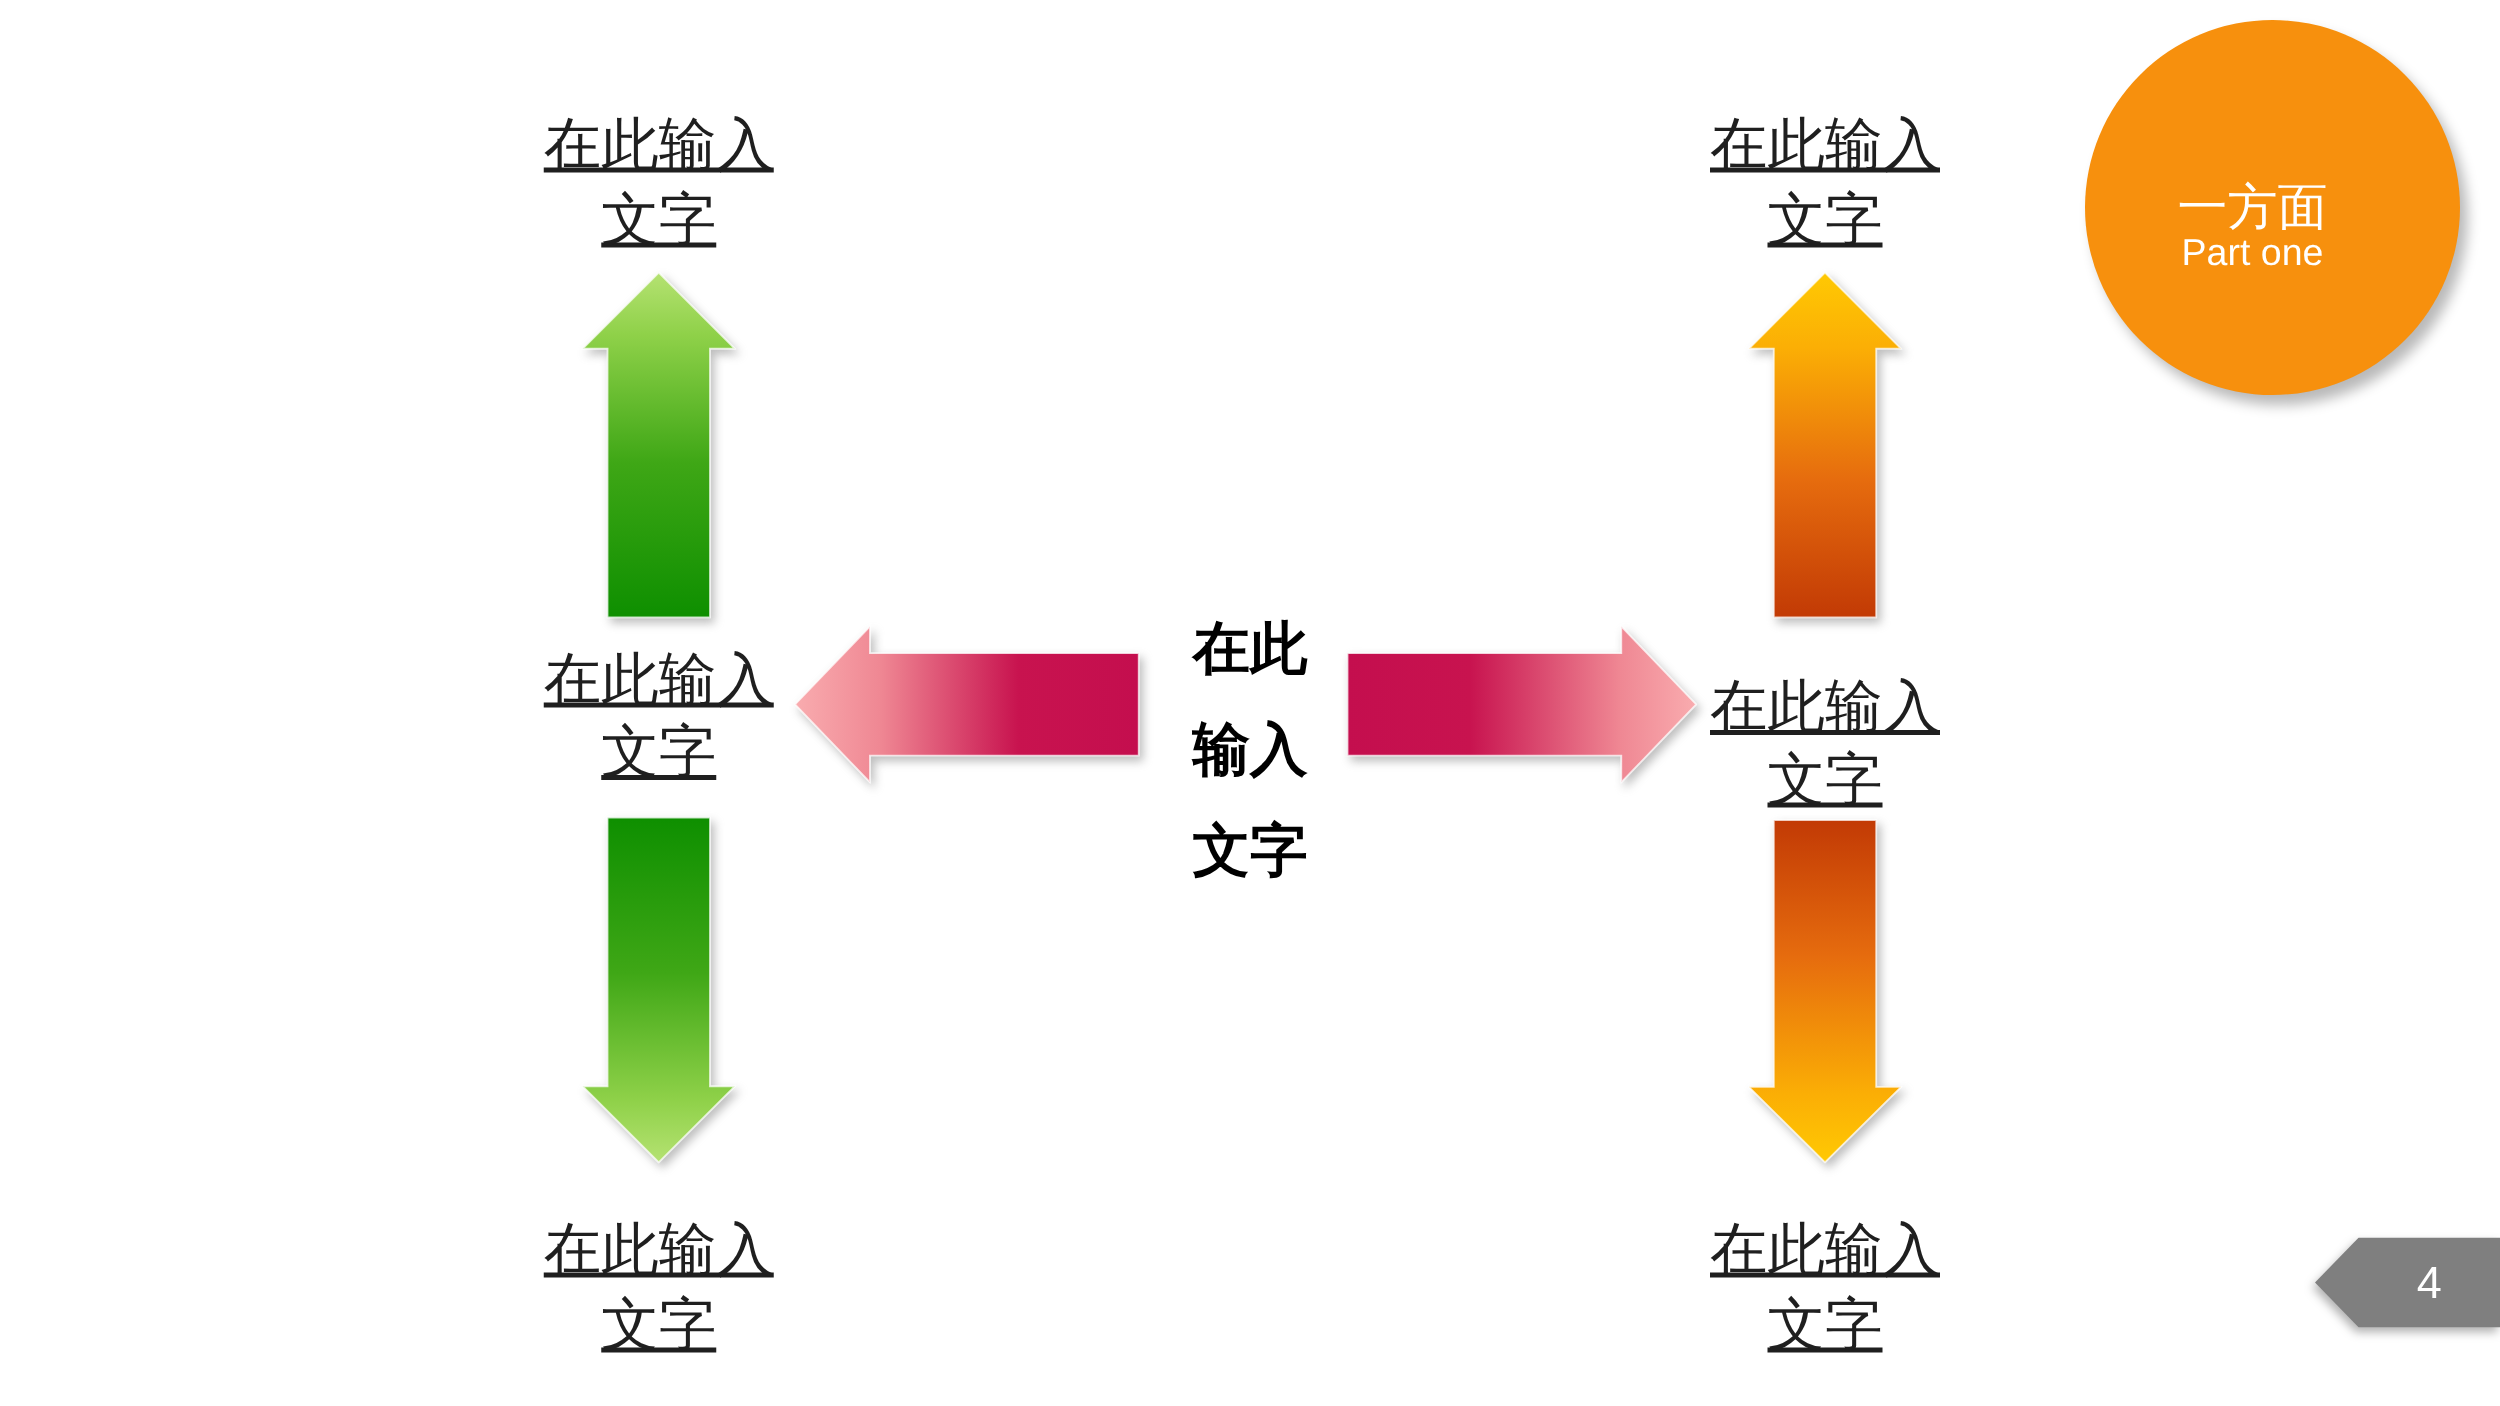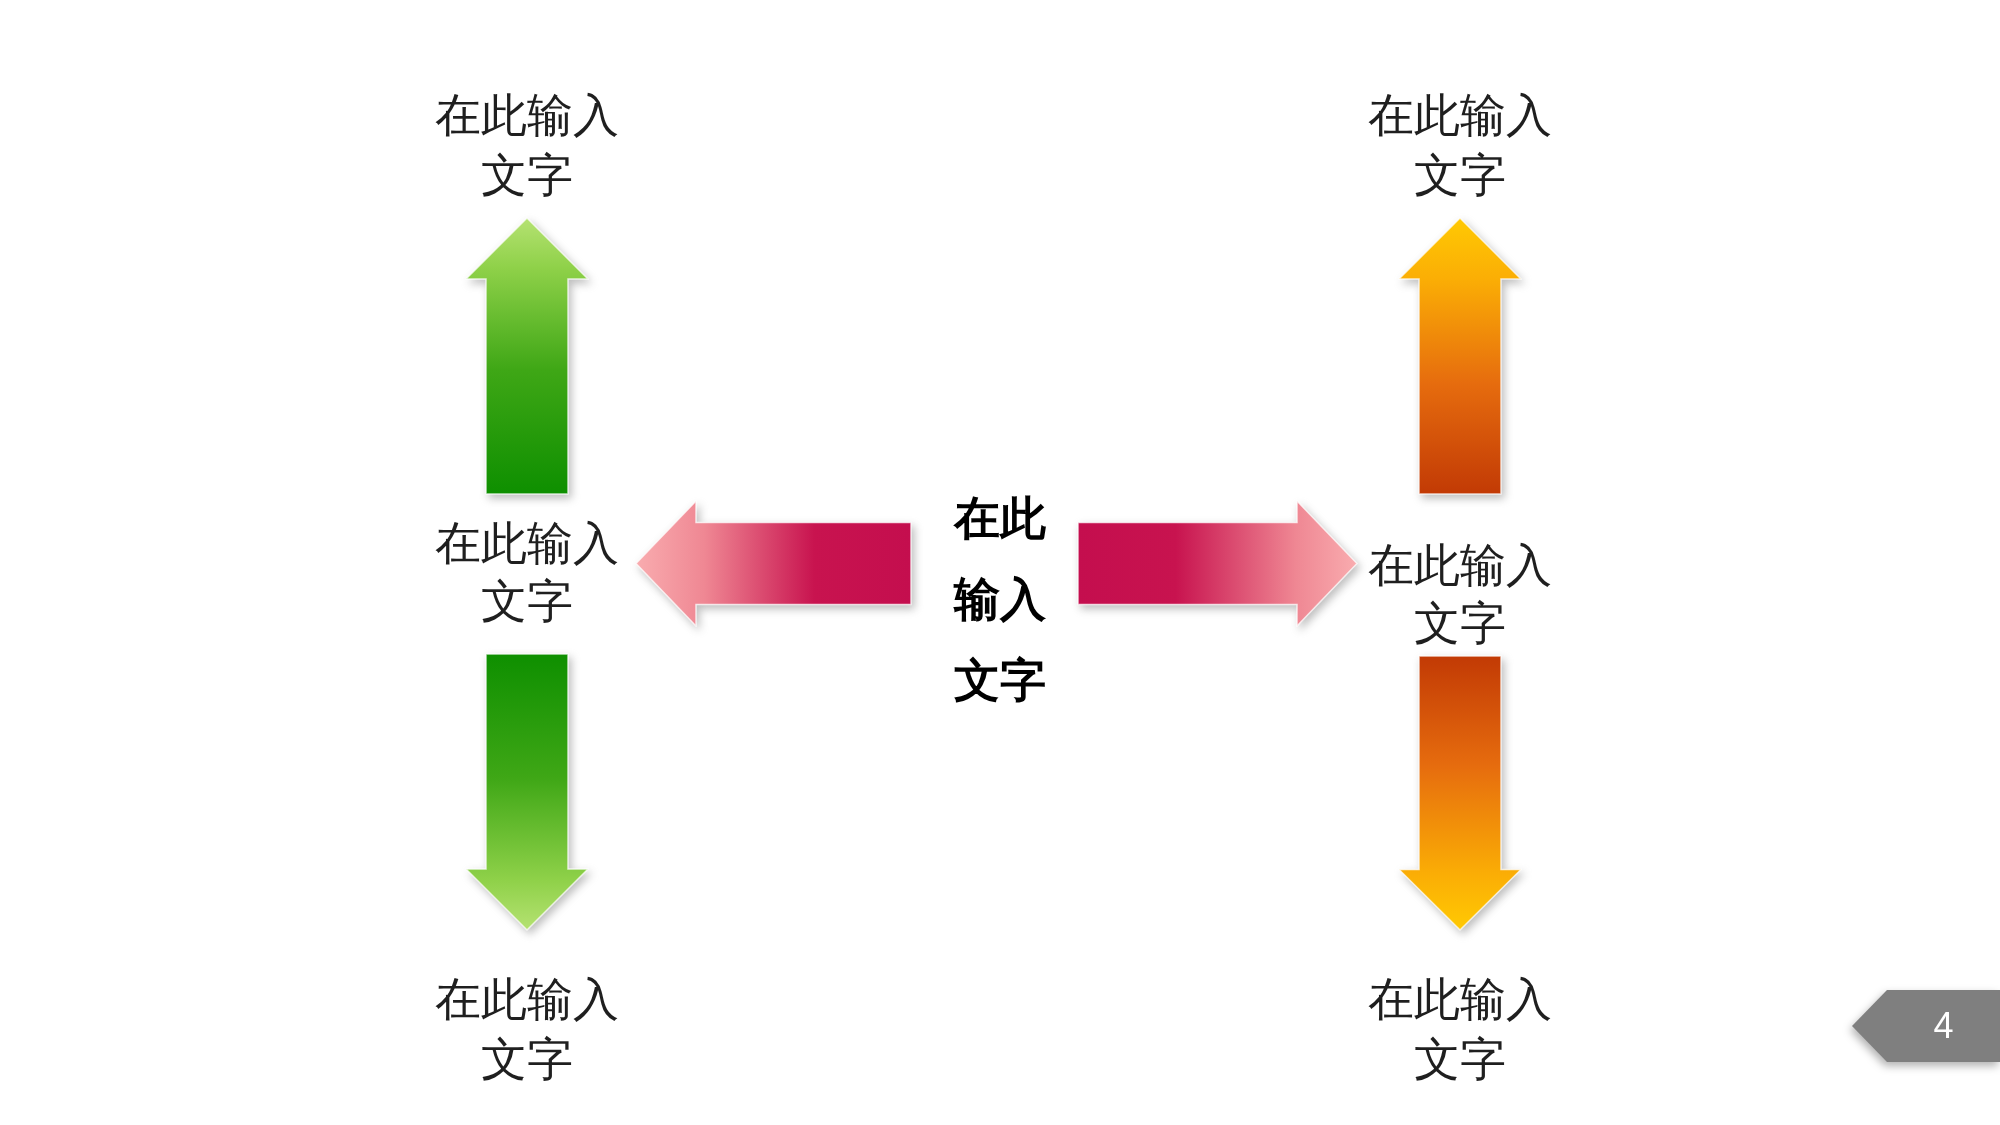--- a/index.html
+++ b/index.html
@@ -1,21 +1,21 @@
 <!DOCTYPE html>
 <html><head>
 <meta charset="utf-8">
 <style>
   html,body{margin:0;padding:0;}
   body{width:2000px;height:1125px;background:#ffffff;position:relative;overflow:hidden;
        font-family:"Liberation Sans","DejaVu Sans",sans-serif;}
   .slide{position:absolute;left:0;top:0;width:2000px;height:1125px;background:#ffffff;}
 
   .label{position:absolute;width:300px;text-align:center;white-space:pre-line;
-         font-size:46px;line-height:60px;color:#1f1f1f;}
+         font-size:46px;line-height:60px;color:#1f1f1f;text-decoration:underline;}
   .label.tight{line-height:58px;}
 
   .center-title{position:absolute;left:800px;top:478px;width:400px;text-align:center;
                 white-space:pre-line;font-size:46px;line-height:81px;font-weight:bold;color:#000000;}
 
   .arrow{position:absolute;filter:drop-shadow(3px 4px 4px rgba(110,110,110,0.45));}
   .arrow svg{display:block;width:100%;height:100%;}
 
   .badge-circle{position:absolute;left:1668px;top:16px;width:300px;height:300px;border-radius:50%;
                 background:#F7900D;box-shadow:6px 8px 10px rgba(0,0,0,0.28);
@@ -151,20 +151,26 @@
           <stop offset="1" stop-color="#FFC903"></stop>
         </linearGradient>
       </defs>
       <path d="M62 277 L1 216 L21 216 L21 1 L103 1 L103 216 L123 216 Z" fill="url(#gOrangeDown)" stroke="#ffffff" stroke-opacity="0.75" stroke-width="1.5"></path>
     </svg>
   </div>
 
   <div class="label" id="lbl-right-bottom">在此输入
 文字</div>
 
+  <div class="badge-circle">
+    <div class="badge-text">
+      <div class="badge-title">一方面</div>
+      <div class="badge-subtitle">Part one</div>
+    </div>
+  </div>
 
   <div class="page-banner">
     <svg width="148" height="72" viewBox="0 0 148 72">
       <path d="M0 36 L35 0 L148 0 L148 72 L35 72 Z" fill="#7F7F7F"></path>
     </svg>
     <div class="page-number">4</div>
   </div>
 
 </div>
 

